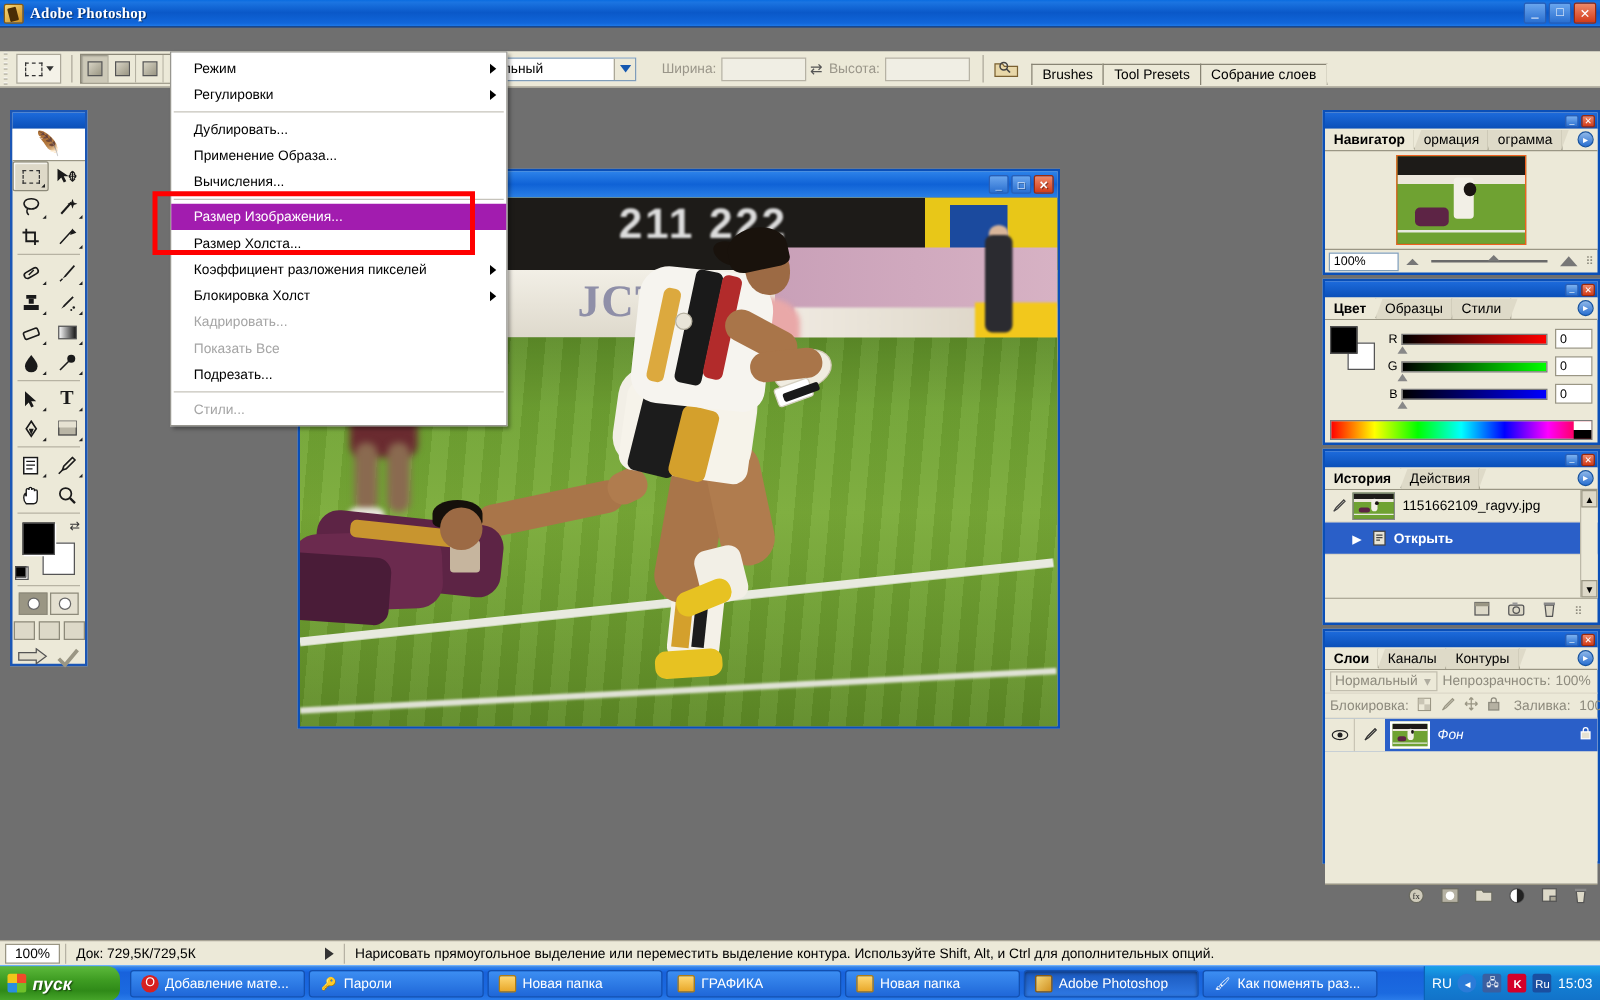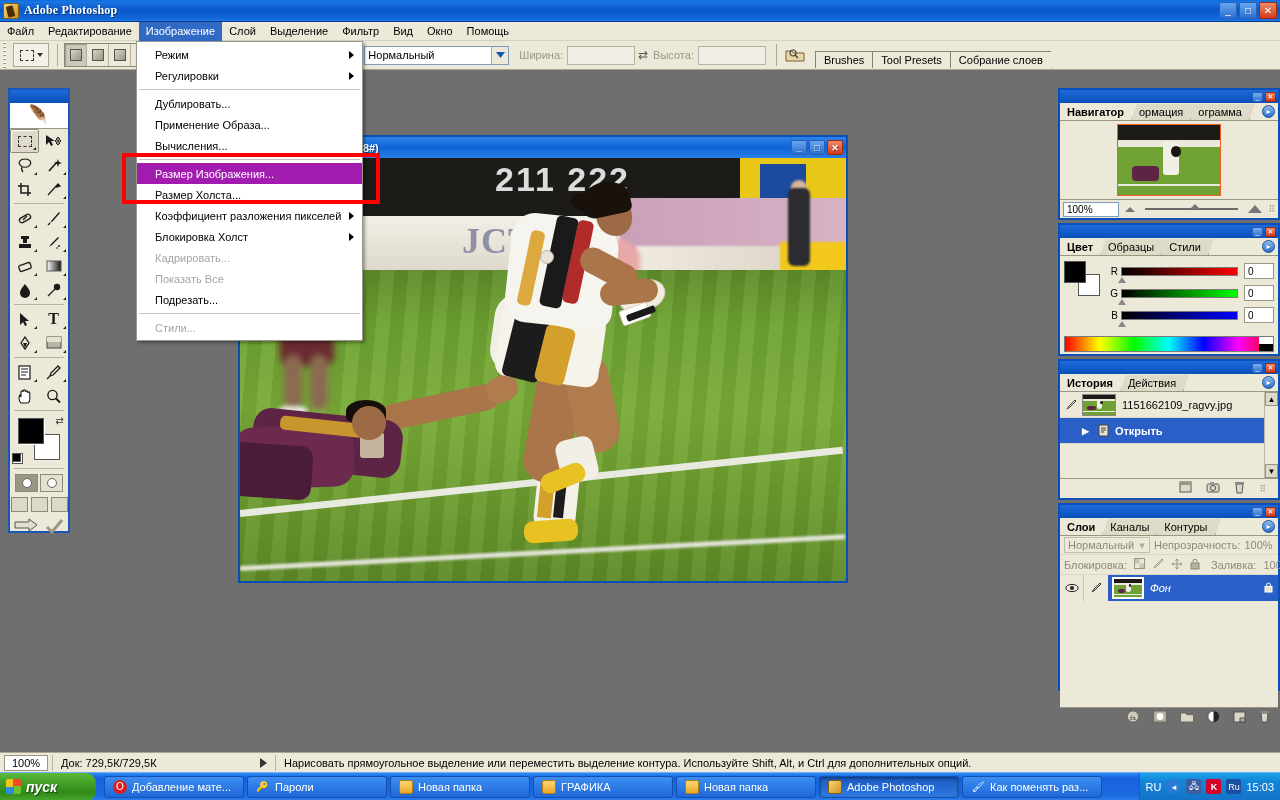--- a/index.html
+++ b/index.html
@@ -136,21 +136,21 @@
   .mode-btn { width:23px;height:18px;border:1px solid #8d8a7a;background:#e4e0d0;
               display:flex;align-items:center;justify-content:center;}
   .mode-btn.sel { background:#9a9684; }
   .mode-dot{width:10px;height:10px;border-radius:50%;background:#fff;border:1px solid #666;}
   .tb-screen { display:flex; justify-content:center; gap:3px; padding:2px 0; }
   .scr-btn{width:17px;height:15px;border:1px solid #8d8a7a;background:#ddd9c8;}
   .tb-jump { display:flex; justify-content:center; gap:6px; padding:4px 0; }
 
   
   .dropdown {
-    position: absolute; left: 136px; top: 41px; width: 227px;
+    position: absolute; left: 136px; top: 41px; width: 270px;
     background: #fff; border: 1px solid #97968f;
     box-shadow: 2px 2px 3px rgba(0,0,0,0.35);
     padding: 2px 0; z-index: 60;
   }
   .dd-item {
     height: 21px; display:flex; align-items:center; padding-left: 18px;
     font-size: 11px; color:#000; position: relative;
   }
   .dd-item.sel { background:#a21caf; color:#fff; }
   .dd-item.disabled { color:#a5a5a5; }
@@ -384,31 +384,20 @@
   <div class="titlebar">
     <div class="ps-icon"></div>
     <div class="title">Adobe Photoshop</div>
     <div class="win-btns">
       <div class="win-btn">_</div>
       <div class="win-btn">□</div>
       <div class="win-btn close">✕</div>
     </div>
   </div>
 
-  <div class="menubar">
-    <div class="mi">Файл</div>
-    <div class="mi">Редактирование</div>
-    <div class="mi active">Изображение</div>
-    <div class="mi">Слой</div>
-    <div class="mi">Выделение</div>
-    <div class="mi">Фильтр</div>
-    <div class="mi">Вид</div>
-    <div class="mi">Окно</div>
-    <div class="mi">Помощь</div>
-  </div>
 
   <div class="optionsbar">
     <div class="grip"></div>
     <div class="opt-tool">
       <span class="marquee-ico"></span>
       <span class="tri-down"></span>
     </div>
     <div class="sep-v"></div>
     <div class="btn-group">
       <div class="bg-btn sel">
@@ -428,21 +417,21 @@
     <div style="width:170px"></div>
     <div class="opt-label">иль:</div>
     <div class="opt-select">
       <span>Нормальный</span>
       <span class="arrow">
         <svg width="9" height="7" viewBox="0 0 9 7">
             <polygon points="0,0 9,0 4.5,6" fill="#1558b0"></polygon>
           </svg>
       </span>
     </div>
-    <div class="opt-label dim" style="margin-left:10px">Ширина:</div>
+    <div class="opt-label dim" style="margin-left:20px">Ширина:</div>
     <div class="opt-input" value=""></div>
     <div class="swap-ico">⇄</div>
     <div class="opt-label dim">Высота:</div>
     <div class="opt-input" value=""></div>
     <div class="sep-v" style="margin-left:10px"></div>
     <div class="folder-ico">
       <svg width="20" height="16" viewBox="0 0 20 16">
         <path d="M1 4 h6 l1.5 2 H19 v8 H1 Z" fill="#e8d7a8" stroke="#7a6030"></path>
         <circle cx="8" cy="6" r="3" fill="none" stroke="#444" stroke-width="1.2"></circle>
         <line x1="10" y1="8" x2="13" y2="11" stroke="#444" stroke-width="1.4"></line>

